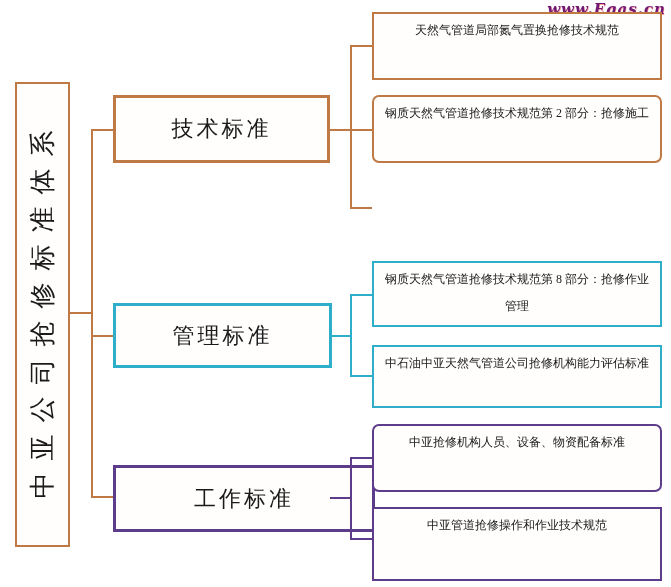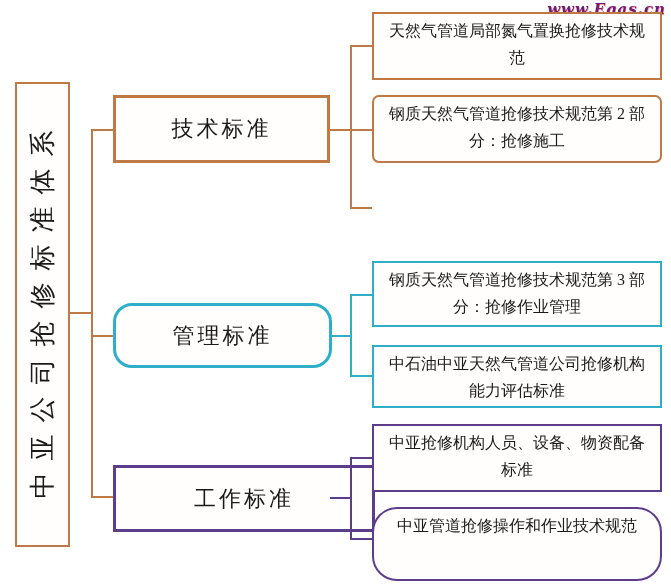--- a/index.html
+++ b/index.html
@@ -19,31 +19,31 @@
     width:461px;height:51px;
     transform-origin:0 0;
     transform:rotate(-90deg);
     display:flex;align-items:center;justify-content:center;
     font-size:26px;letter-spacing:12px;text-indent:12px;
     white-space:nowrap;
   }
   
   .branch{border-width:3px;border-style:solid;display:flex;align-items:center;justify-content:center;font-size:22px;letter-spacing:3px;}
   .b1{left:113px;top:95px;width:217px;height:68px;}
-  .b2{left:113px;top:303px;width:219px;height:65px;border-radius:19px;}
+  .b2{left:113px;top:303px;width:219px;height:65px;}
   .b3{left:113px;top:465px;width:262px;height:67px;}
   
-  .leaf{left:372px;width:290px;border-width:2px;border-style:solid;padding:3px 10px 0;font-size:16px;line-height:27px;text-align:center;}
+  .leaf{left:372px;width:290px;border-width:2px;border-style:solid;padding:3px 10px 0;font-size:12px;line-height:27px;text-align:center;}
   .l1{top:12px;height:68px;}
   .l2{top:95px;height:68px;border-radius:7px;}
   .l3{top:175px;height:70px;}
   .l4{top:261px;height:66px;}
   .l5{top:345px;height:63px;}
   .l6{top:424px;height:68px;}
-  .l7{top:507px;height:74px;border-radius:25px;}
+  .l7{top:507px;height:74px;}
   
   .line{position:absolute;}
   .ln-root{left:70px;top:312px;width:23px;height:2px;}
   .ln-trunk{left:91px;top:129px;width:2px;height:369px;}
   .ln-stub-b1{left:91px;top:129px;width:22px;height:2px;}
   .ln-stub-b2{left:91px;top:335px;width:22px;height:2px;}
   .ln-stub-b3{left:91px;top:496px;width:22px;height:2px;}
   .ln-t-h{left:330px;top:129px;width:22px;height:2px;}
   .ln-t-v{left:350px;top:45px;width:2px;height:164px;}
   .ln-t-s1{left:350px;top:45px;width:22px;height:2px;}
@@ -96,27 +96,27 @@
   <div class="box leaf l2" style="border-color: rgb(190, 121, 69);">钢质天然气管道抢修技术规范第 2 部分：抢修施工</div>
 
   <div class="box branch b2" style="border-color: rgb(47, 174, 201);">
     <span>管理标准</span>
   </div>
   <div class="line ln-m-h" style="background-color: rgb(47, 174, 201);"></div>
   <div class="line ln-m-v" style="background-color: rgb(47, 174, 201);"></div>
   <div class="line ln-m-s1" style="background-color: rgb(47, 174, 201);"></div>
   <div class="line ln-m-s2" style="background-color: rgb(47, 174, 201);"></div>
 
-  <div class="box leaf l4" style="border-color: rgb(47, 174, 201);">钢质天然气管道抢修技术规范第 3 部分：抢修作业管理</div>
+  <div class="box leaf l4" style="border-color: rgb(47, 174, 201);">钢质天然气管道抢修技术规范第 8 部分：抢修作业管理</div>
   <div class="box leaf l5" style="border-color: rgb(47, 174, 201);">中石油中亚天然气管道公司抢修机构能力评估标准</div>
 
   <div class="box branch b3" style="border-color: rgb(94, 60, 140);">
     <span>工作标准</span>
   </div>
   <div class="line ln-w-h" style="background-color: rgb(94, 60, 140);"></div>
   <div class="line ln-w-v" style="background-color: rgb(94, 60, 140);"></div>
   <div class="line ln-w-s1" style="background-color: rgb(94, 60, 140);"></div>
   <div class="line ln-w-s2" style="background-color: rgb(94, 60, 140);"></div>
 
-  <div class="box leaf l6" style="border-color: rgb(94, 60, 140);">中亚抢修机构人员、设备、物资配备标准</div>
+  <div class="box leaf l6" style="border-color: rgb(94, 60, 140); border-radius: 7px;">中亚抢修机构人员、设备、物资配备标准</div>
   <div class="box leaf l7" style="border-color: rgb(94, 60, 140);">中亚管道抢修操作和作业技术规范</div>
 
 </div>
 
 </body></html>

